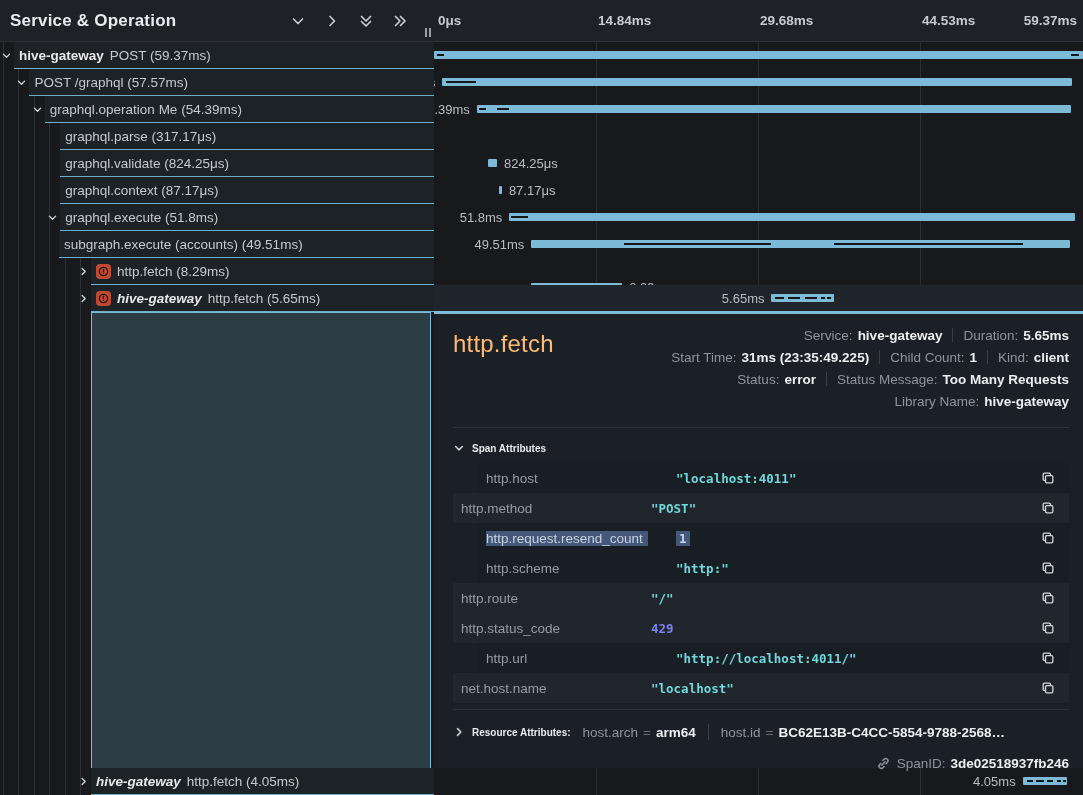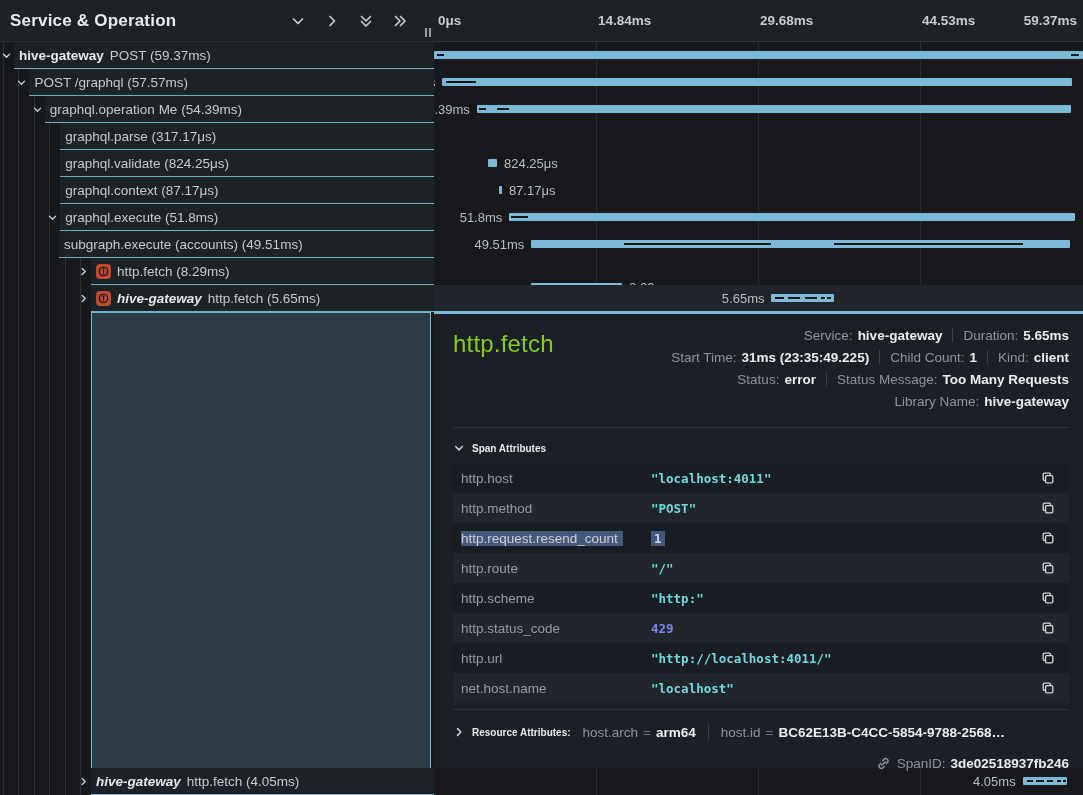--- a/index.html
+++ b/index.html
@@ -47,33 +47,33 @@
   .tl-row{position:absolute;left:0;width:649px;height:27px;}
   .tl-row.sel{background:#20252b;}
   .bar{position:absolute;top:9px;height:8px;background:var(--accent);border-radius:1px;cursor:pointer;}
   .dash{position:absolute;top:3px;height:2px;background:#14171a;}
   .bar-label{position:absolute;top:0;height:27px;line-height:27px;color:#b9bdc1;font-size:13px;white-space:nowrap;}
 
   
   .detail{position:absolute;left:0;top:311px;width:649px;height:457px;background:var(--detailbg);
     border-top:3px solid var(--accent);z-index:2;padding:10px 14px 0 19px;}
   .d-head{display:flex;justify-content:space-between;}
-  .d-title{color:#84cc16;font-size:24px;font-weight:500;padding-top:6px;letter-spacing:.2px;}
+  .d-title{color:#fdba74;font-size:24px;font-weight:500;padding-top:6px;letter-spacing:.2px;}
   .d-meta{display:flex;flex-direction:column;}
   .m-line{display:flex;justify-content:flex-end;align-items:center;height:22px;font-size:13.5px;white-space:nowrap;}
   .m-label{color:var(--lab);}
   .m-value{color:var(--val);font-weight:bold;margin-left:5px;}
   .m-div{width:1px;height:14px;background:var(--divider);margin:0 10px;}
   .d-hr{height:1px;background:var(--hr);margin-top:15px;}
   .sec-head{display:flex;align-items:center;gap:7px;margin:14px 0 9px 0;cursor:pointer;}
   .sec-head svg{stroke:#d0d4d8;}
   .sec-title{color:#e9ebee;font-size:10px;font-weight:bold;}
   .attr-table{width:616px;}
   .attr-row{display:flex;align-items:center;height:30px;padding:0 12px 0 8px;}
-  .attr-row.even{background:#191e24;}
+  .attr-row.even{background:#191e24;margin-left:25px;}
   .attr-row.odd{background:#21262d;}
   .a-key{flex:none;width:190px;color:#969ca4;font-size:13.5px;white-space:nowrap;overflow:hidden;}
   .a-key .sel-key{background:var(--sel);color:#c9d2de;padding:2px 5px;margin-left:-5px;border-radius:2px;}
   .a-val{flex:1;font-family:"DejaVu Sans Mono",monospace;font-size:12.5px;font-weight:bold;white-space:nowrap;overflow:hidden;}
   .a-val.string{color:var(--str);}
   .a-val.number{color:var(--num);}
   .a-val .sel-val{background:var(--sel);color:#ccd4f2;padding:1px 3px;}
   .copy-btn{flex:none;width:18px;height:18px;display:flex;align-items:center;justify-content:center;cursor:pointer;}
   .copy-btn svg{stroke:#d5d8db;}
   .res-row{display:flex;align-items:center;height:32px;margin-top:6px;white-space:nowrap;overflow:hidden;gap:7px;}
@@ -401,33 +401,33 @@
           <div class="attr-row even">
             <div class="a-key"><span class="sel-key">http.request.resend_count</span></div>
             <div class="a-val number"><span class="sel-val">1</span></div>
             <div class="copy-btn">
               <svg width="14" height="14" viewBox="0 0 16 16" fill="none" stroke-width="1.5" stroke-linejoin="round">
                 <path d="M5.2 10.8H3.9A1.4 1.4 0 012.5 9.4V3.9a1.4 1.4 0 011.4-1.4h5.5a1.4 1.4 0 011.4 1.4v1.3"></path>
                 <rect x="5.2" y="5.2" width="8.3" height="8.3" rx="1.4"></rect>
               </svg>
             </div>
           </div>
+          <div class="attr-row even">
+            <div class="a-key">http.scheme</div>
+            <div class="a-val string">"http:"</div>
+            <div class="copy-btn">
+              <svg width="14" height="14" viewBox="0 0 16 16" fill="none" stroke-width="1.5" stroke-linejoin="round">
+                <path d="M5.2 10.8H3.9A1.4 1.4 0 012.5 9.4V3.9a1.4 1.4 0 011.4-1.4h5.5a1.4 1.4 0 011.4 1.4v1.3"></path>
+                <rect x="5.2" y="5.2" width="8.3" height="8.3" rx="1.4"></rect>
+              </svg>
+            </div>
+          </div>
           <div class="attr-row odd">
             <div class="a-key">http.route</div>
             <div class="a-val string">"/"</div>
-            <div class="copy-btn">
-              <svg width="14" height="14" viewBox="0 0 16 16" fill="none" stroke-width="1.5" stroke-linejoin="round">
-                <path d="M5.2 10.8H3.9A1.4 1.4 0 012.5 9.4V3.9a1.4 1.4 0 011.4-1.4h5.5a1.4 1.4 0 011.4 1.4v1.3"></path>
-                <rect x="5.2" y="5.2" width="8.3" height="8.3" rx="1.4"></rect>
-              </svg>
-            </div>
-          </div>
-          <div class="attr-row even">
-            <div class="a-key">http.scheme</div>
-            <div class="a-val string">"http:"</div>
             <div class="copy-btn">
               <svg width="14" height="14" viewBox="0 0 16 16" fill="none" stroke-width="1.5" stroke-linejoin="round">
                 <path d="M5.2 10.8H3.9A1.4 1.4 0 012.5 9.4V3.9a1.4 1.4 0 011.4-1.4h5.5a1.4 1.4 0 011.4 1.4v1.3"></path>
                 <rect x="5.2" y="5.2" width="8.3" height="8.3" rx="1.4"></rect>
               </svg>
             </div>
           </div>
           <div class="attr-row odd">
             <div class="a-key">http.status_code</div>
             <div class="a-val number">429</div>

